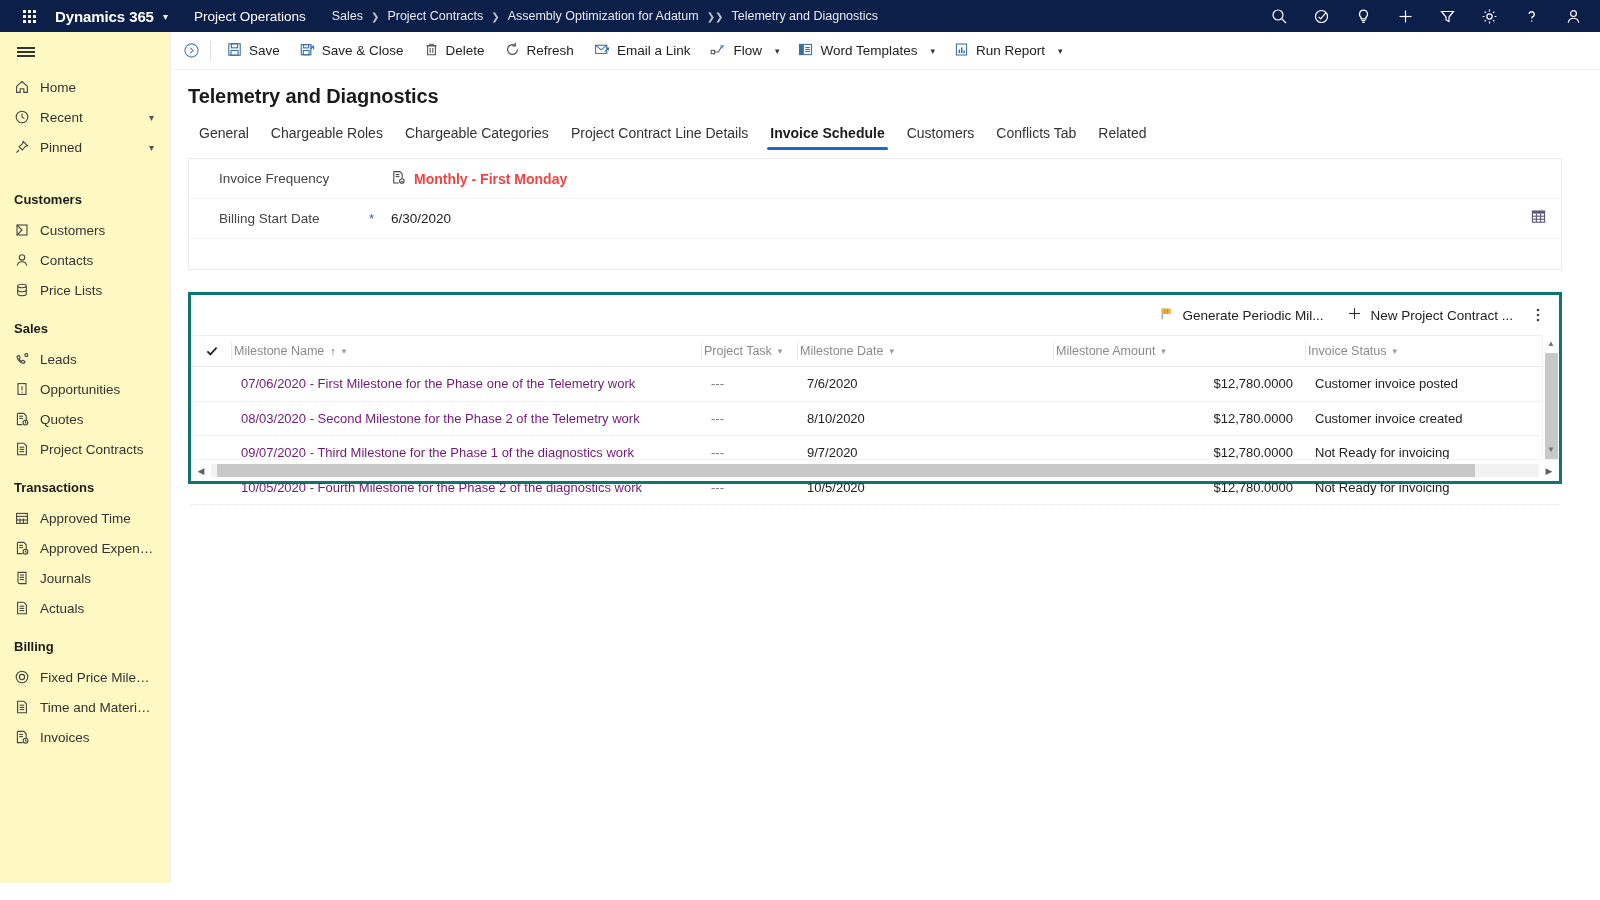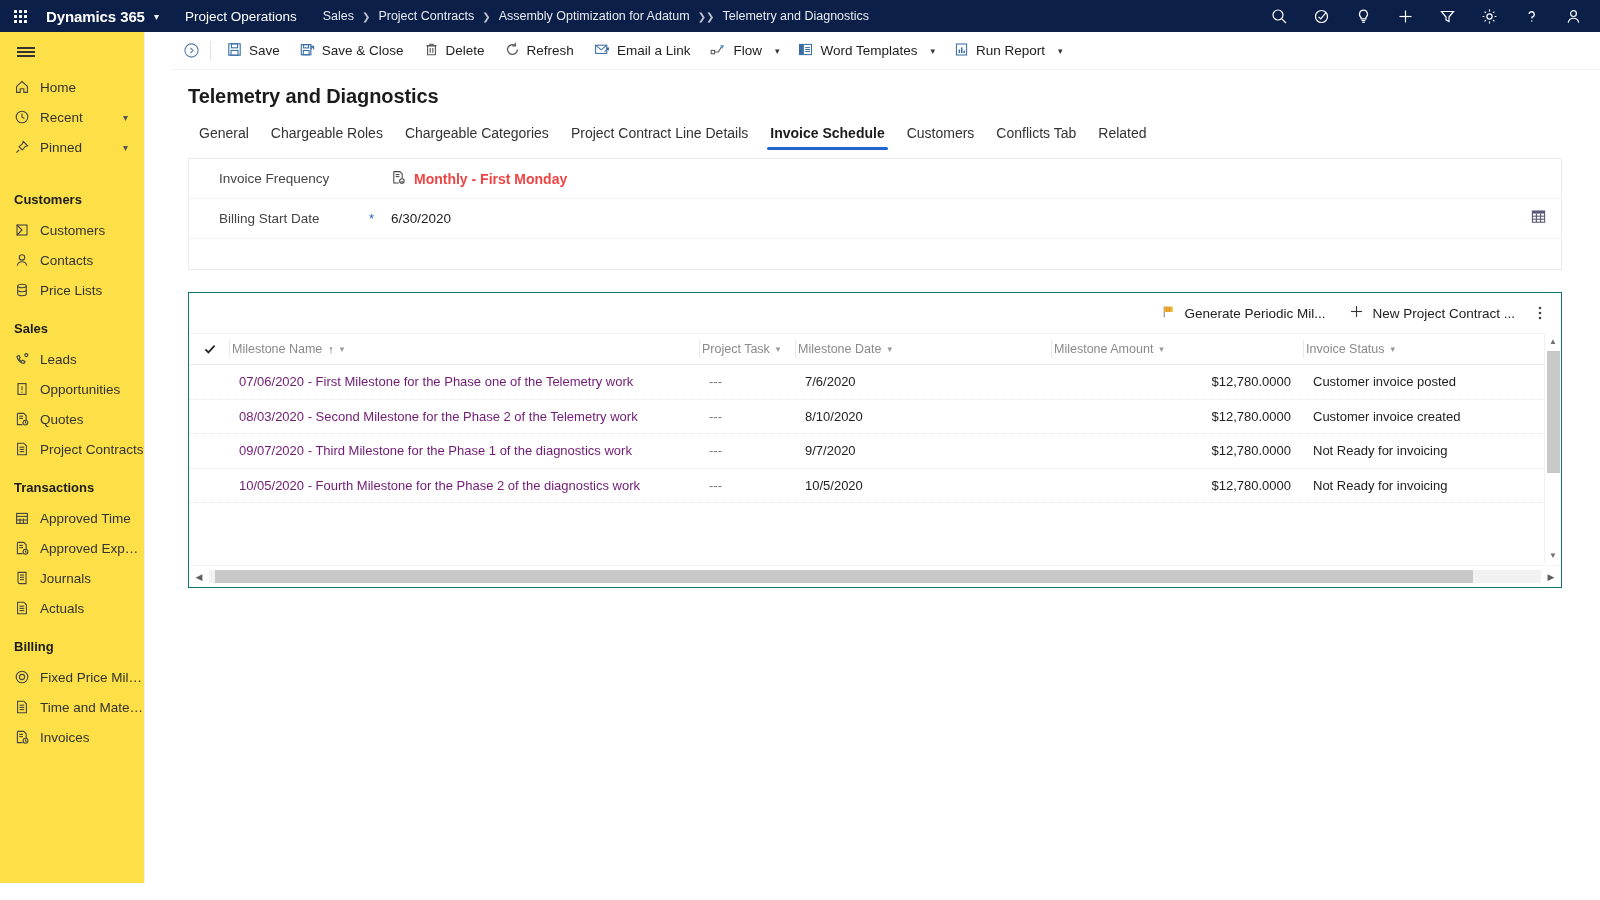--- a/index.html
+++ b/index.html
@@ -11,20 +11,21 @@
     -webkit-font-smoothing: antialiased;
   }
 
   
   .topbar {
     height: 32px; width: 1600px;
     background: #0b1f48;
     display: flex; align-items: center;
     color: #ffffff;
     position: relative;
+    padding-left: 9px;
   }
   .waffle {
     width: 40px; height: 32px;
     display: flex; align-items: center; justify-content: center;
     cursor: pointer;
   }
   .waffle-grid {
     display: grid;
     grid-template-columns: repeat(3, 3px);
     grid-template-rows: repeat(3, 3px);
@@ -52,22 +53,22 @@
   .tb-icon {
     width: 42px; height: 32px;
     display: flex; align-items: center; justify-content: center;
     cursor: pointer;
   }
   .tb-icon svg { display:block; }
 
   
   .sidebar {
     position: absolute; left: 0; top: 32px;
-    width: 145px; height: 851px;
-    background: #fde047;
+    width: 171px; height: 851px;
+    background: #fef9c3;
     border-right: 1px solid #eeeeee;
     overflow: hidden;
   }
   .hamburger {
     width: 44px; height: 40px; margin-left: 4px;
     display:flex; align-items:center; justify-content:center;
     cursor: pointer;
   }
   .hamburger span {
     display:block; width: 18px; height: 1.4px; background: #333; margin: 2.6px 0;
@@ -155,22 +156,22 @@
     display: flex; align-items: center; gap: 8px;
     font-size: 14px; font-weight: bold; color: #ef4444; cursor: pointer;
   }
   .field-text { font-size: 13.5px; color: #222222; }
   .cal-icon { position: absolute; right: 14px; top: 9px; cursor:pointer; }
   .card-pad { height: 30px; }
 
   
   .grid-card {
     margin: 22px 38px 0 16px;
-    border: 1px solid #0f766e; background: #ffffff;
-    height: 296px; position: relative;
+    border: 3px solid #0f766e; background: #ffffff;
+    height: 192px; position: relative;
   }
   .grid-toolbar {
     height: 40px; display: flex; align-items: center; justify-content: flex-end;
     padding-right: 8px; gap: 0;
   }
   .gt-btn {
     display: flex; align-items: center; gap: 8px;
     font-size: 13.5px; color: #222222; padding: 0 12px; height: 32px;
     cursor: pointer; white-space: nowrap;
   }

